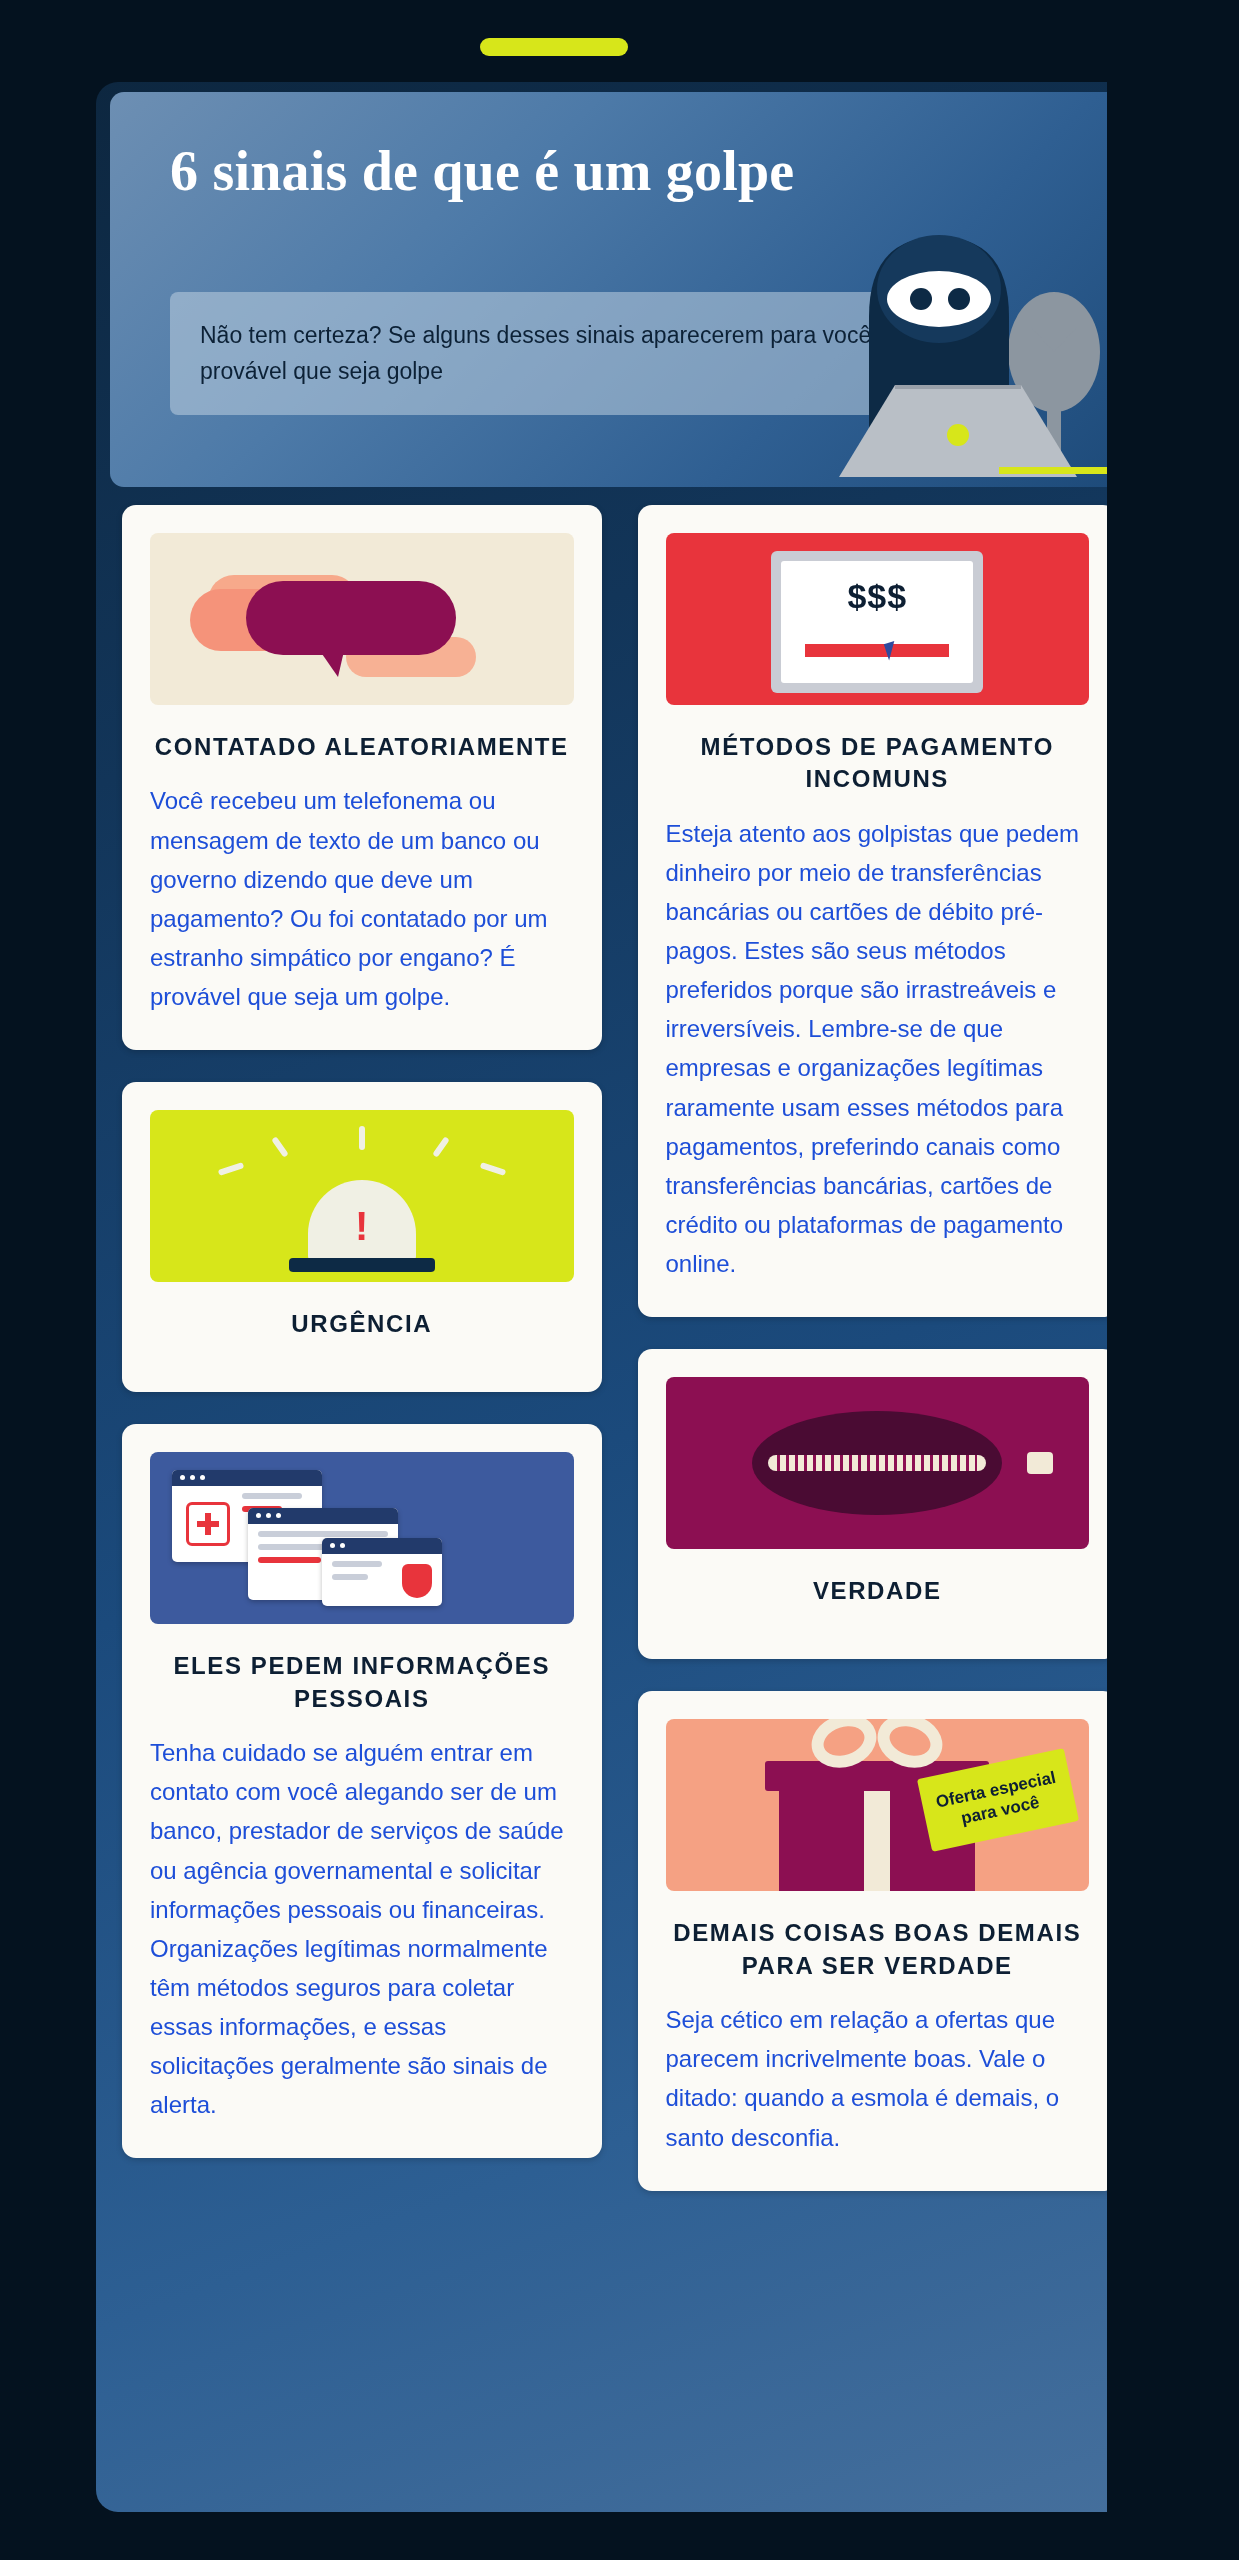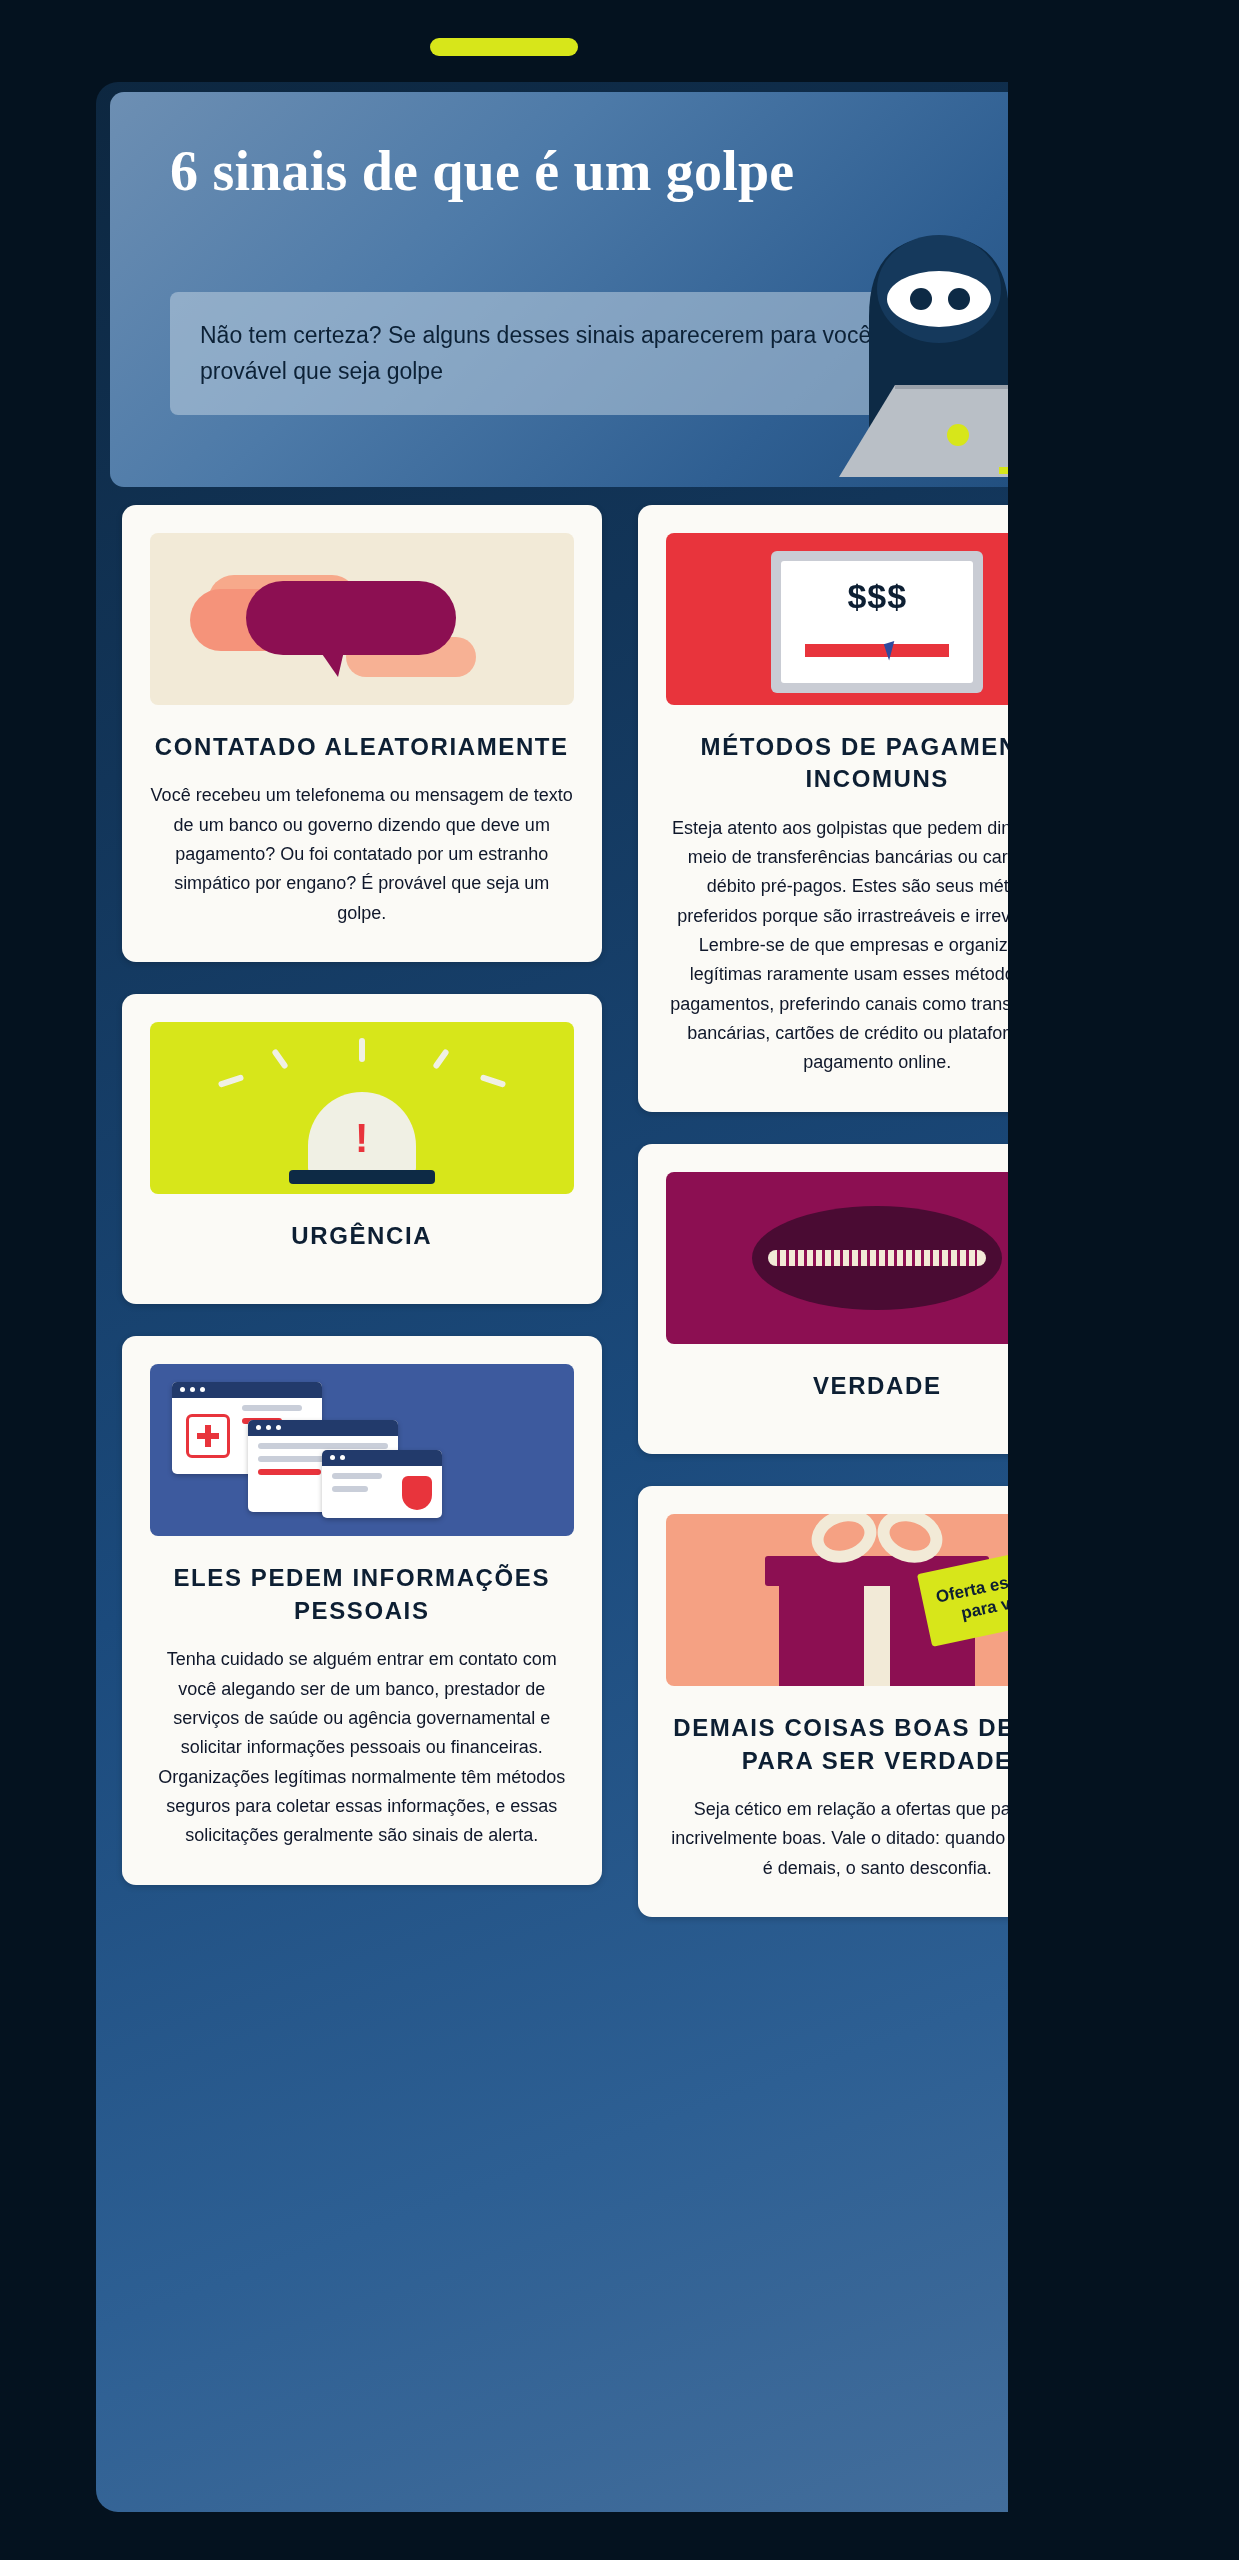--- a/index.html
+++ b/index.html
@@ -4,21 +4,21 @@
 <style>
   * { box-sizing: border-box; margin: 0; padding: 0; }
   html, body {
     width: 1239px;
     height: 2560px;
     background: #04121f;
     font-family: "Liberation Sans", sans-serif;
   }
   .device {
     position: relative;
-    width: 1008px;
+    width: 1107px;
     height: 2560px;
     background: #04121f;
     overflow: hidden;
   }
   .pill {
     position: absolute;
     top: 38px;
     left: 50%;
     transform: translateX(-50%);
     width: 148px;
@@ -99,24 +99,23 @@
   .card-title {
     text-align: center;
     font-size: 24px;
     font-weight: 700;
     letter-spacing: 1.6px;
     color: #0d1f33;
     line-height: 1.35;
     margin-bottom: 18px;
   }
   .card-body {
-    font-size: 18px;
+    font-size: 24px;
     line-height: 1.63;
-    color: #0f172a;
-    text-align: center;
+    color: #1d4ed8;
   }
 
   
   .art-chat { background: #f2ead7; }
   .bub-a { position: absolute; left: 58px; top: 42px; width: 150px; height: 52px; border-radius: 26px; background: #f7a98b; }
   .bub-b { position: absolute; left: 40px; top: 56px; width: 190px; height: 62px; border-radius: 31px; background: #f5937a; }
   .bub-c { position: absolute; left: 96px; top: 48px; width: 210px; height: 74px; border-radius: 37px; background: #8c0f52; }
   .bub-c:after { content:""; position:absolute; left: 74px; bottom: -22px; border-left: 18px solid transparent; border-right: 6px solid transparent; border-top: 26px solid #8c0f52; }
   .bub-d { position: absolute; left: 196px; top: 104px; width: 130px; height: 40px; border-radius: 20px; background: #f7b194; }
 

